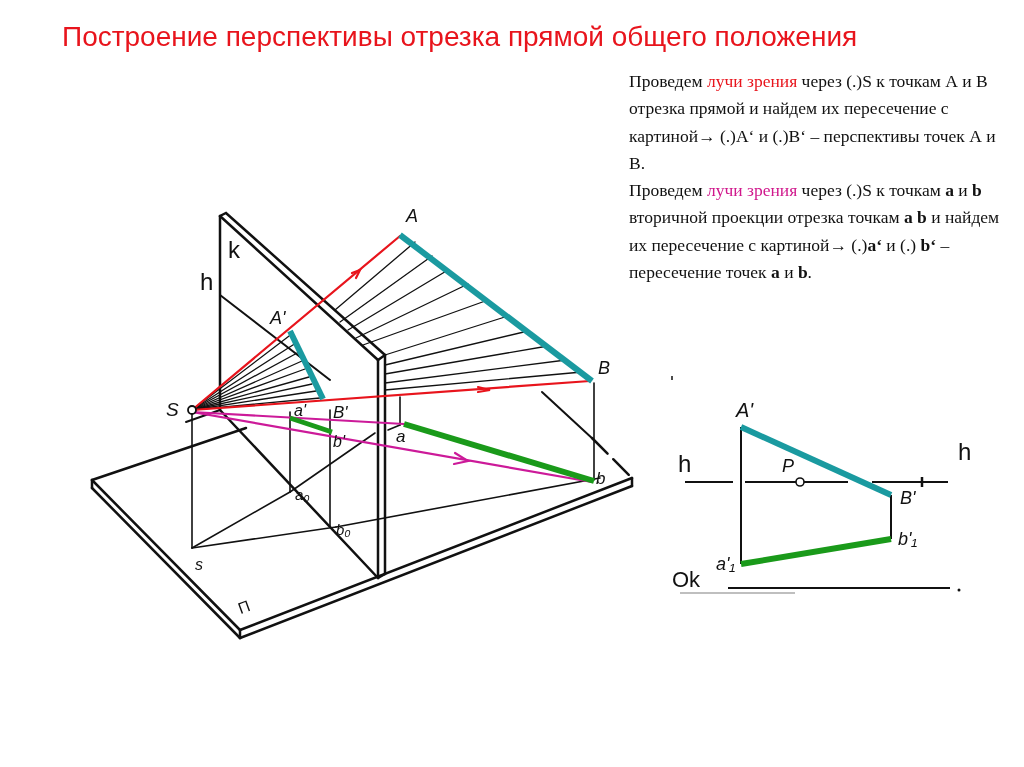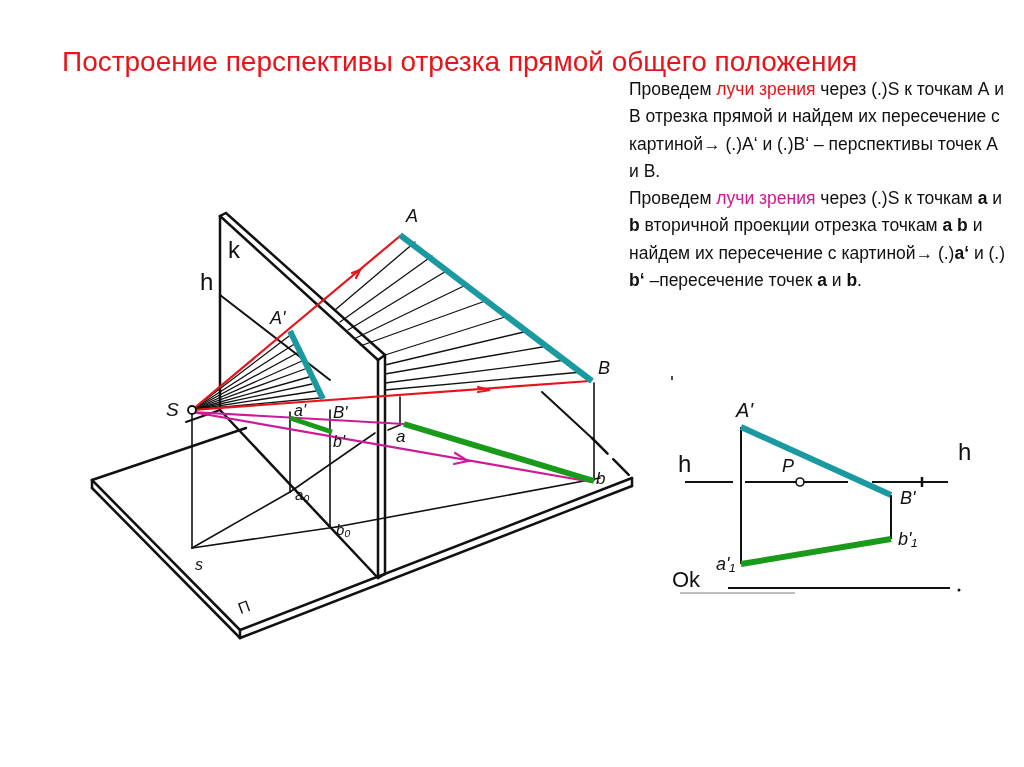--- a/index.html
+++ b/index.html
@@ -1,18 +1,18 @@
 <!DOCTYPE html>
 <html><head>
 <meta charset="utf-8">
 <style>
   html, body { margin: 0; padding: 0; background: #ffffff; }
   body { width: 1024px; height: 767px; position: relative; overflow: hidden; font-family: "Liberation Sans", sans-serif; }
-  .title { position: absolute; left: 62px; top: 16px; width: 820px; color: #e8141c; font-size: 28px; line-height: 42px; font-family: "Liberation Sans", sans-serif; margin-top: 25px; }
-  .desc { position: absolute; left: 629px; top: 76px; width: 380px; color: #111; font-size: 17.5px; line-height: 27.3px; font-family: Liberation Sans, sans-serif; }
+  .title { position: absolute; left: 62px; top: 16px; width: 820px; color: #e8141c; font-size: 28px; line-height: 42px; font-family: "Liberation Sans", sans-serif; }
+  .desc { position: absolute; left: 629px; top: 68px; width: 380px; color: #111; font-size: 17.5px; line-height: 27.3px; font-family: Liberation Serif, serif; }
   .desc .red { color: #e8141c; }
   .desc .magenta { color: #d0188c; }
   .desc b { font-weight: bold; }
   svg { position: absolute; left: 0; top: 0; }
   .lbl { font-family: "Liberation Sans", sans-serif; font-style: italic; fill: #111; }
   .lbln { font-family: "Liberation Sans", sans-serif; fill: #111; }
 </style>
 </head>
 <body>
 

